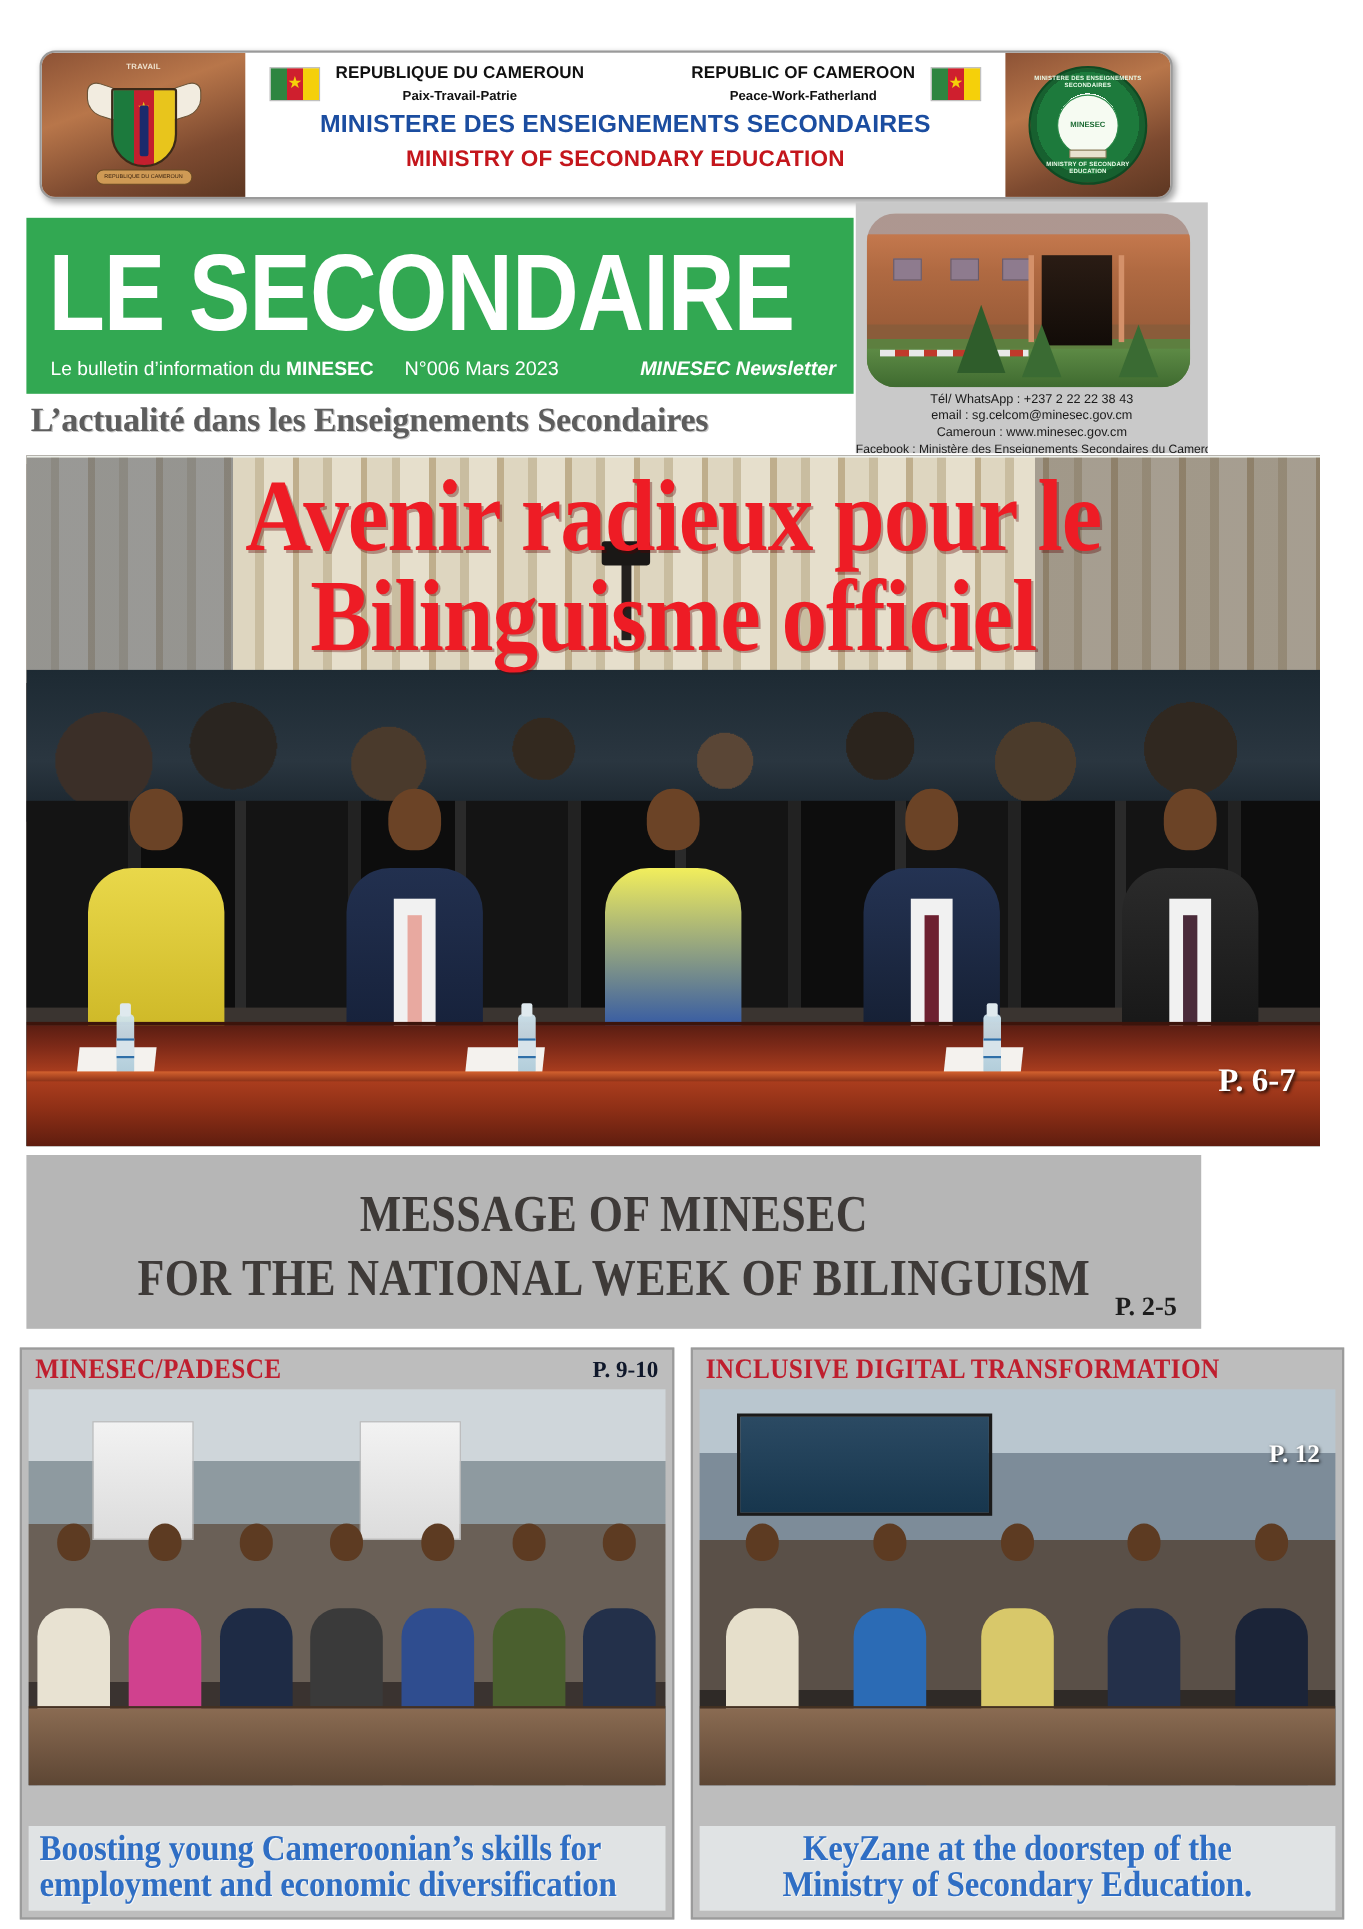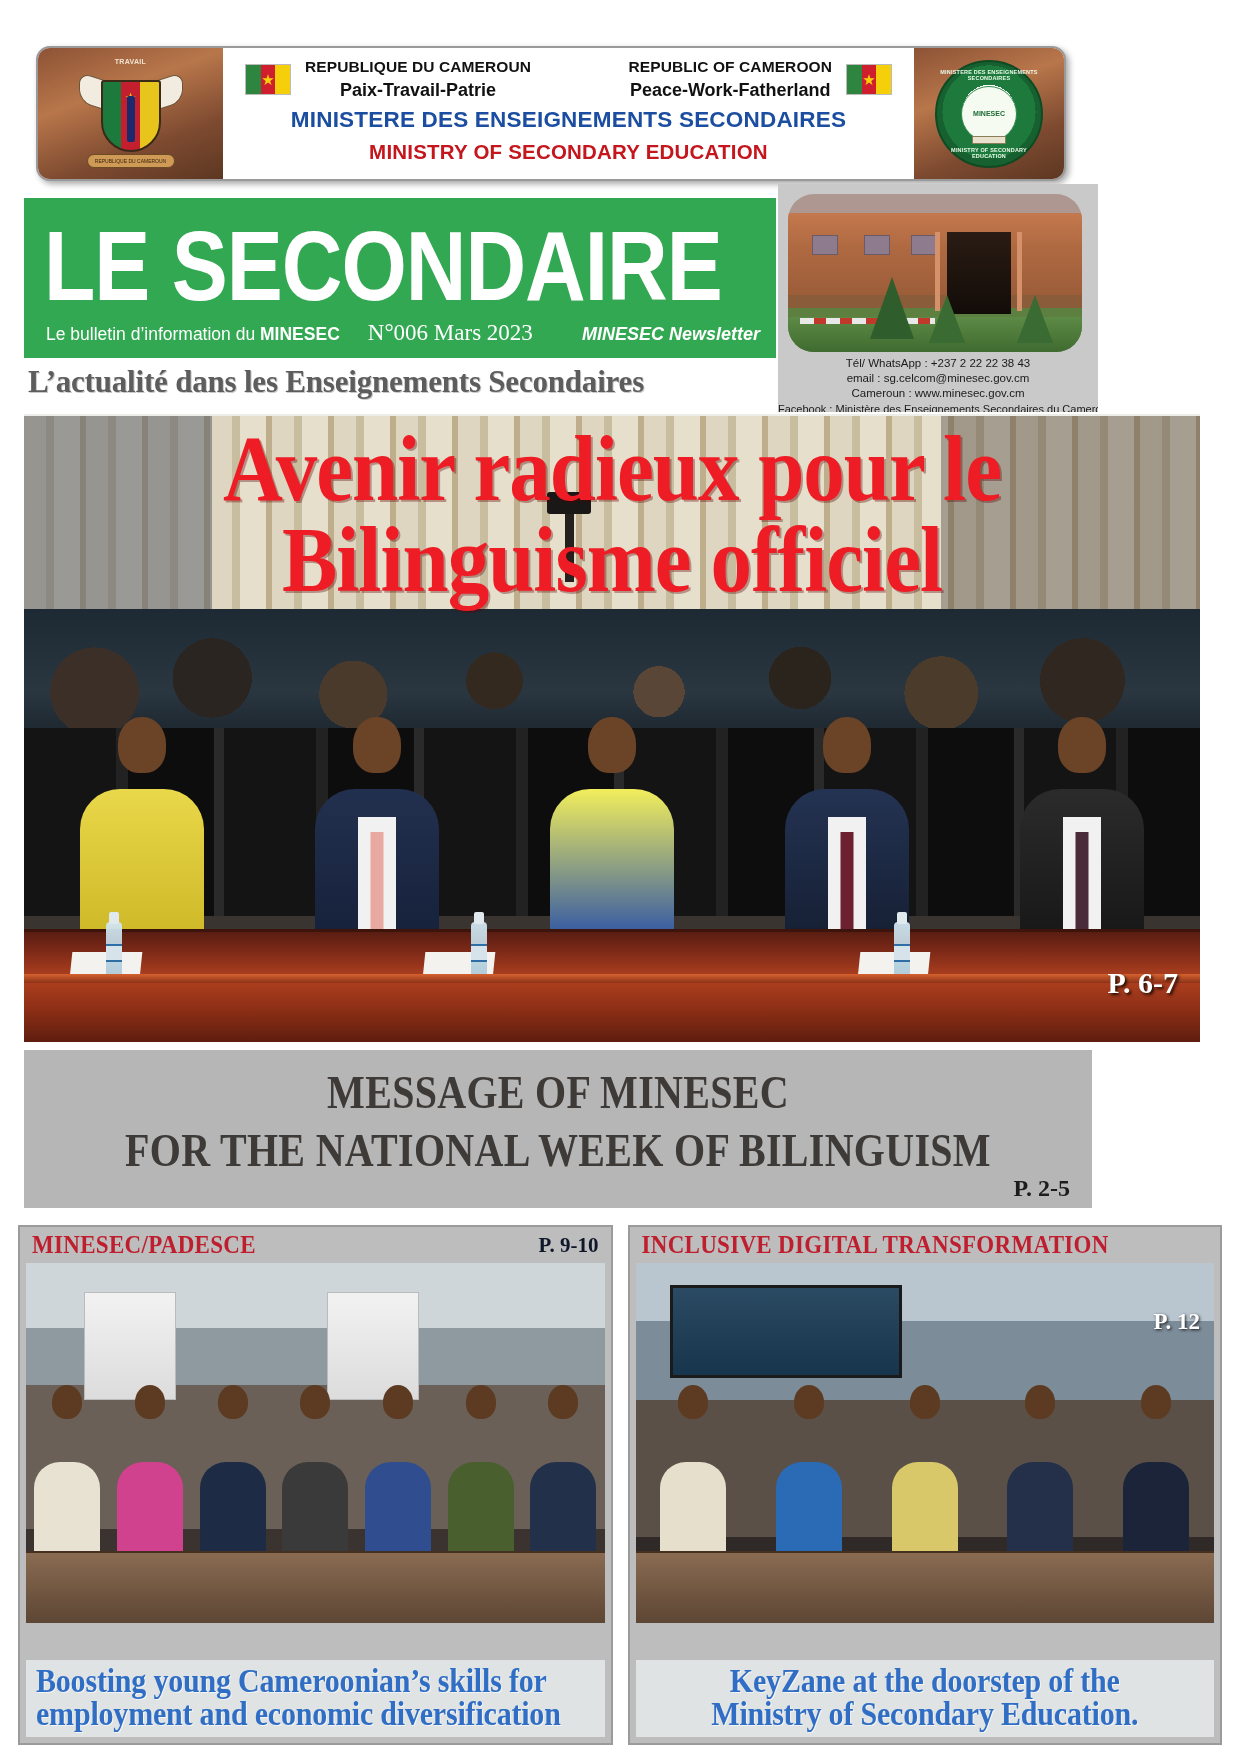--- a/index.html
+++ b/index.html
@@ -101,21 +101,21 @@
   .flag .star {
     position: absolute; left: 50%; top: 50%;
     transform: translate(-50%,-52%);
     color: #f5d00a; font-size: 15px; line-height: 1;
   }
   .gov-names { text-align: center; }
   .gov-names .l1 {
     font-size: 15.5px; font-weight: bold; color: #111; letter-spacing: .1px; white-space: nowrap;
   }
   .gov-names .l2 {
-    font-size: 18px; font-weight: bold; color: #111; margin-top: 4px; white-space: nowrap;
+    font-size: 12px; font-weight: bold; color: #111; margin-top: 4px; white-space: nowrap;
   }
   .gov-ministry-fr {
     margin-top: 6px;
     font-size: 22.5px; font-weight: bold; color: #1b4da0; letter-spacing: .2px;
     white-space: nowrap;
   }
   .gov-ministry-en {
     margin-top: 7px;
     font-size: 20.5px; font-weight: bold; color: #c4161c; letter-spacing: .2px;
     white-space: nowrap;
@@ -166,21 +166,21 @@
     transform: scaleY(1.18); transform-origin: left top;
     margin-top: 6px;
   }
   .masthead-sub {
     position: absolute; left: 22px; bottom: 12px; right: 16px;
     display: flex; align-items: baseline; gap: 28px;
     color: #ffffff;
   }
   .sub-fr { font-size: 17.5px; }
   .sub-fr b { font-weight: bold; }
-  .sub-issue { font-size: 23px; font-family: Liberation Serif, serif; }
+  .sub-issue { font-size: 18px; }
   .sub-en { font-size: 18px; font-style: italic; font-weight: bold; margin-left: auto;}
 
   .tagline {
     position: absolute;
     left: 28px; top: 364px;
     width: 740px;
     font-family: "Liberation Serif", serif;
     font-size: 31px; font-weight: bold; color: #5d5d5d;
     letter-spacing: -.2px;
     text-shadow: 1px 1px 0 #c9c9c9;
@@ -364,21 +364,21 @@
     text-shadow: 2px 2px 3px rgba(0,0,0,.8);
     z-index: 5;
   }
 
   
   .msg-banner {
     position: absolute;
     left: 24px; top: 1050px;
     width: 1068px; height: 158px;
     background: #b6b6b6;
-    padding-top: 18px;
+    padding-top: 29px;
     text-align: center;
   }
   .msg-l1, .msg-l2 {
     font-family: "Liberation Serif", serif;
     font-weight: bold;
     color: #3e3a38;
     letter-spacing: .3px;
     transform: scaleY(1.18);
     transform-origin: center top;
   }

